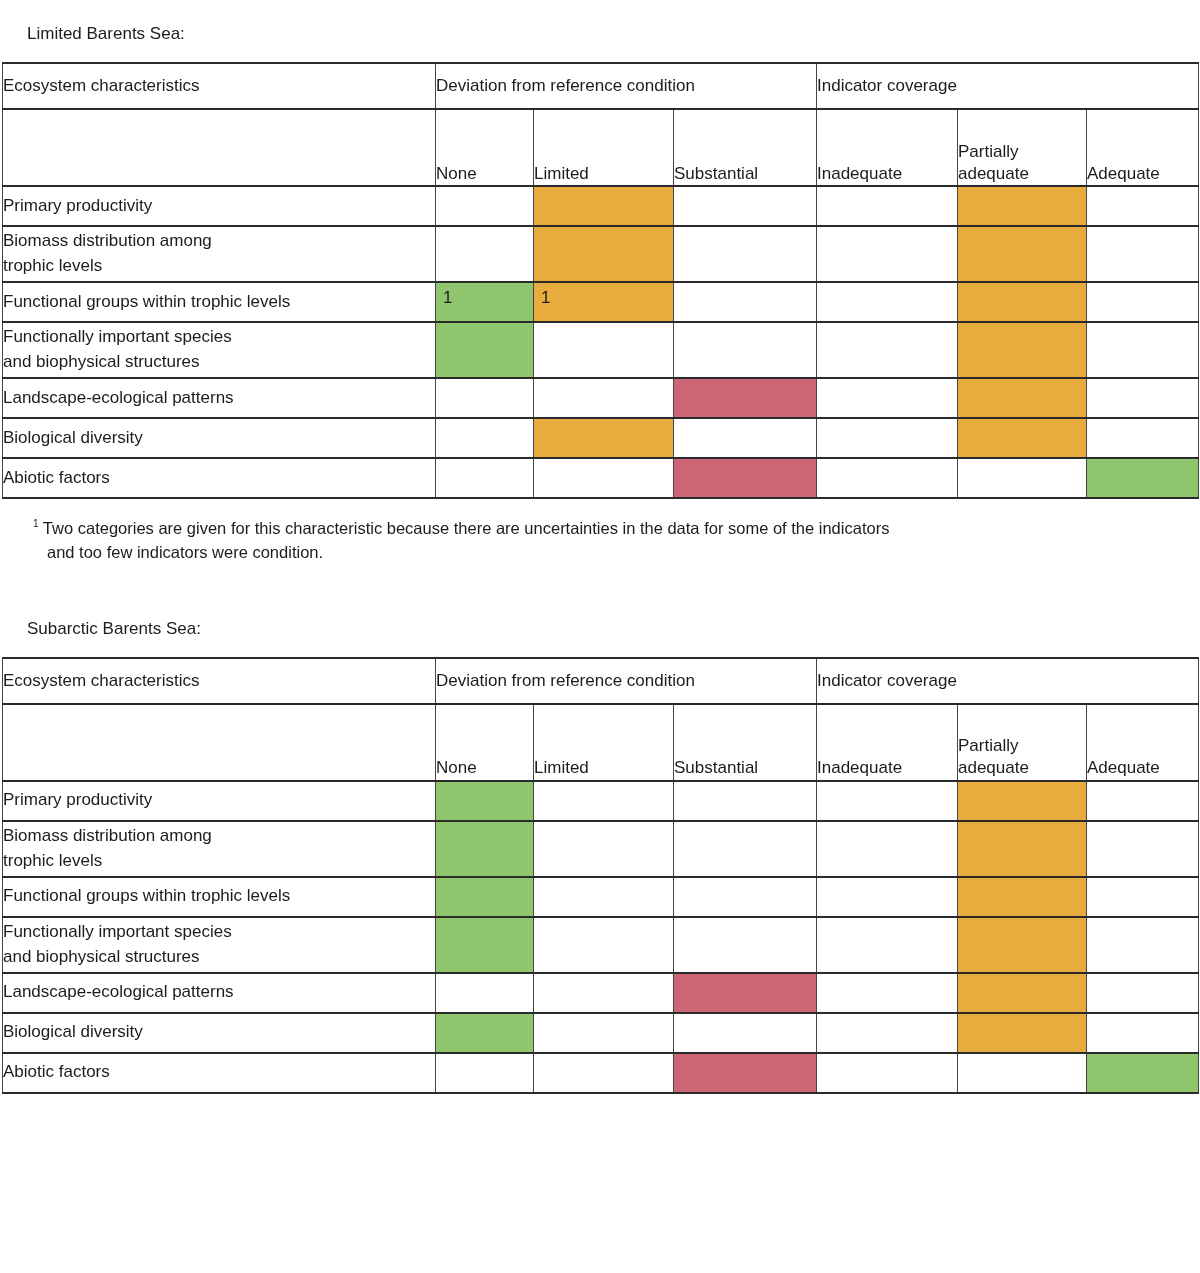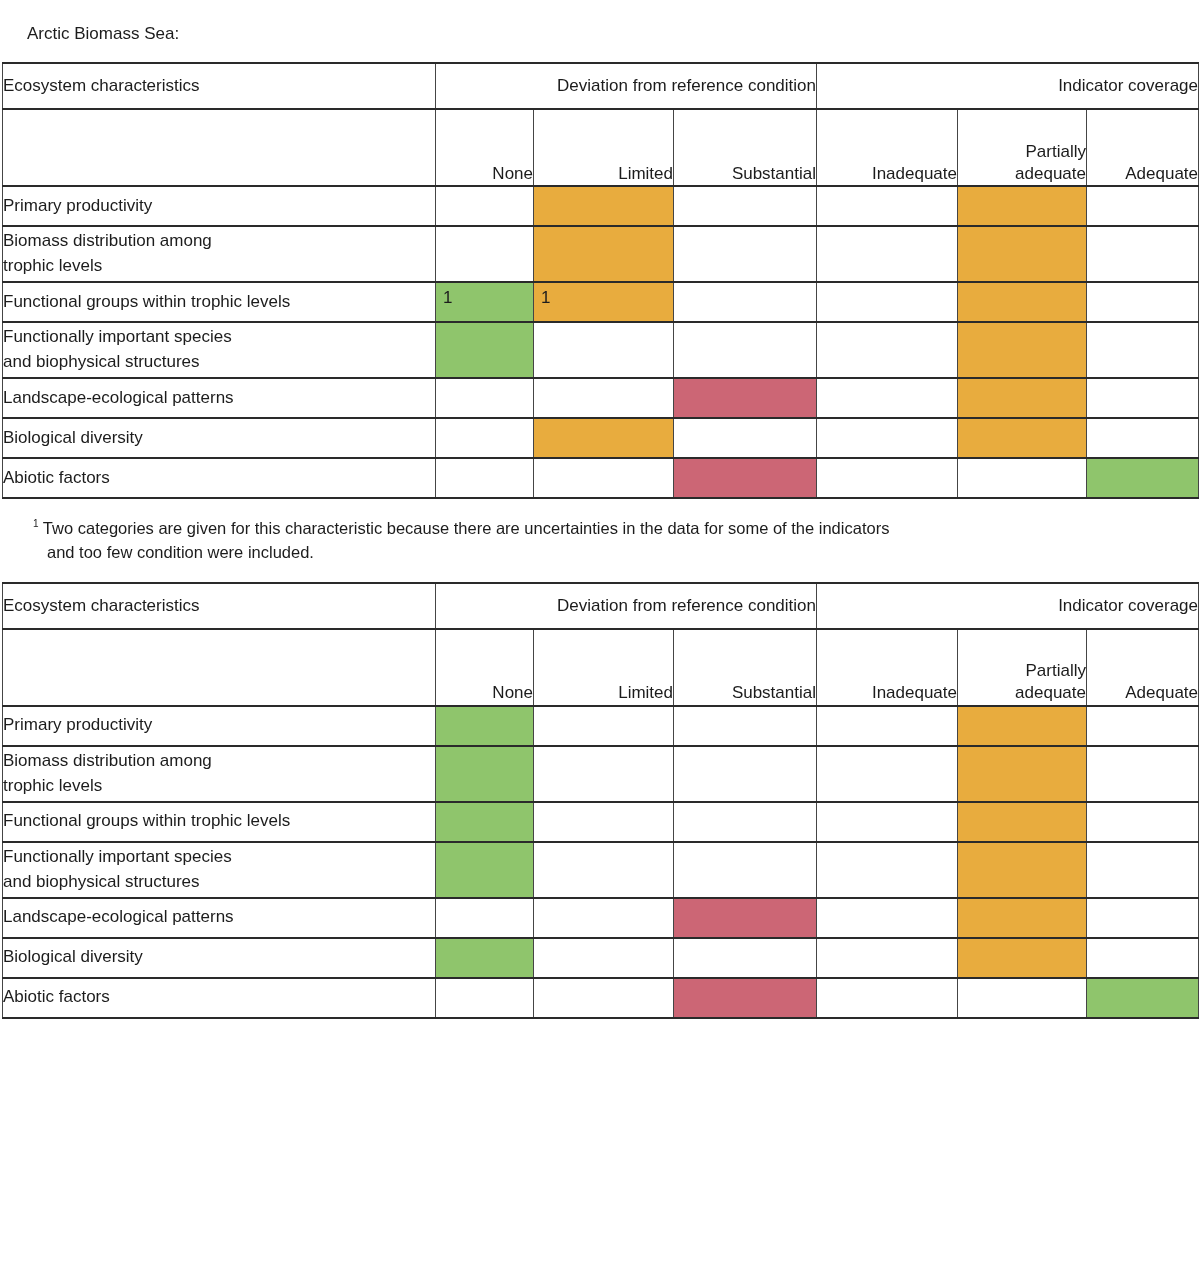--- a/index.html
+++ b/index.html
@@ -32,31 +32,31 @@
     border-left: 1px solid #454545;
     border-right: 1px solid #454545;
     border-top: 2px solid #2a2a2a;
     border-bottom: 2px solid #2a2a2a;
     font-weight: 400;
     font-size: 17px;
     padding: 0;
   }
   th.group-header {
     height: 44px;
-    text-align: right;
+    text-align: left;
     vertical-align: middle;
   }
   th.char-header {
     text-align: left;
     padding-left: 31px;
     vertical-align: middle;
   }
   th.subheader {
     height: 75px;
-    text-align: right;
+    text-align: left;
     vertical-align: bottom;
     padding-bottom: 10px;
     line-height: 1.3;
   }
   td.row-label {
     text-align: left;
     padding-left: 31px;
     vertical-align: middle;
     white-space: pre-line;
     line-height: 1.45;
@@ -81,21 +81,21 @@
   .footnote sup {
     font-size: 10px;
     vertical-align: super;
   }
   .footnote .fn-line2 { padding-left: 14px; }
 </style>
 </head>
 <body>
 
 <div>
-  <div id="arctic-title" class="section-title">Arctic Biomass Sea:</div>
+  <div id="arctic-title" class="section-title">Limited Barents Sea:</div>
 
   <table class="assessment">
     <colgroup>
       <col style="width:433px">
         <col style="width:98px">
         <col style="width:140px">
         <col style="width:143px">
         <col style="width:141px">
         <col style="width:129px">
         <col style="width:112px">
@@ -178,24 +178,25 @@
     <td class="mark-cell"></td>
     <td class="mark-cell"></td>
     <td class="mark-cell" style="background-color: rgb(204, 102, 117);"></td>
     <td class="mark-cell"></td>
     <td class="mark-cell"></td>
     <td class="mark-cell" style="background-color: rgb(143, 197, 108);"></td>
   </tr>
       </tbody>
   </table>
 
-  <div class="footnote"><sup>1</sup> <span>Two categories are given for this characteristic because there are uncertainties in the data for some of the indicators</span><br><span class="fn-line2">and too few condition were included.</span></div>
+  <div class="footnote"><sup>1</sup> <span>Two categories are given for this characteristic because there are uncertainties in the data for some of the indicators</span><br><span class="fn-line2">and too few indicators were condition.</span></div>
 </div>
 
 <div>
+  <div id="subarctic-title" class="section-title">Subarctic Barents Sea:</div>
 
   <table class="assessment">
     <colgroup>
       <col style="width:433px">
         <col style="width:98px">
         <col style="width:140px">
         <col style="width:143px">
         <col style="width:141px">
         <col style="width:129px">
         <col style="width:112px">

